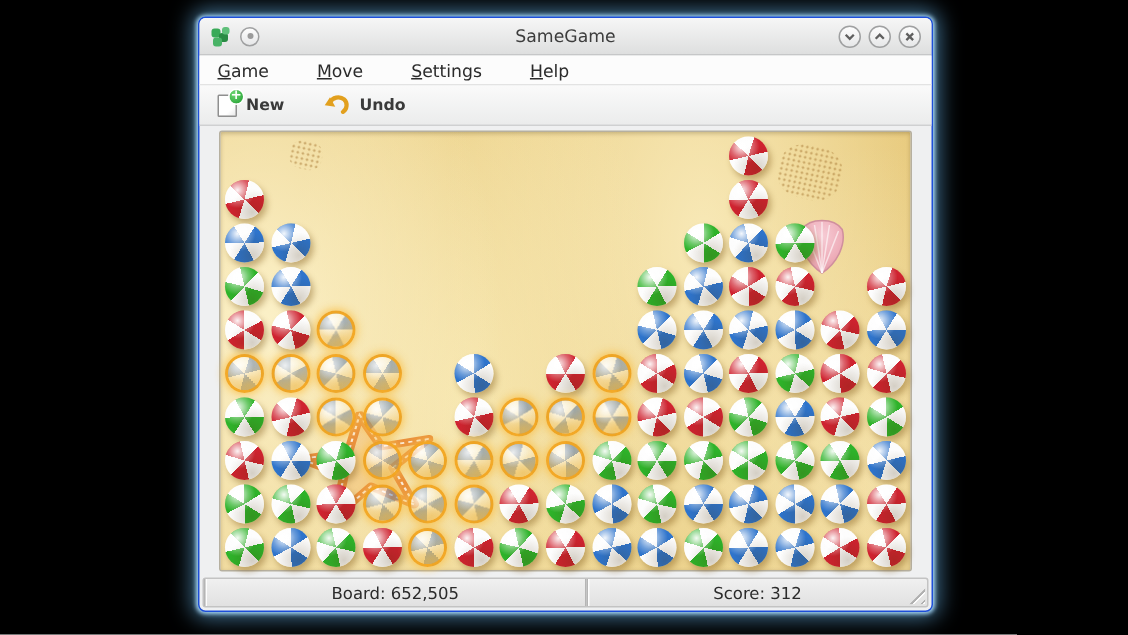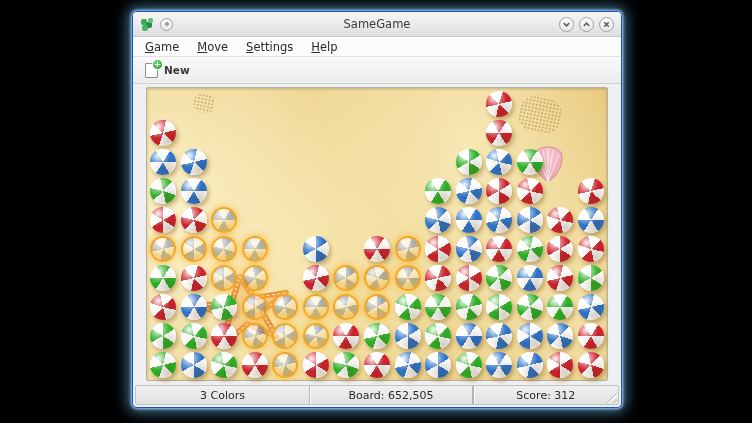--- a/index.html
+++ b/index.html
@@ -39,21 +39,21 @@
   .circle-btn {
     width:15px; height:15px; border-radius:50%;
     border:1px solid #9fa0a1; background:linear-gradient(#fdfdfd,#e6e7e8);
     display:flex; align-items:center; justify-content:center;
   }
   .circle-btn.small { width:13px; height:13px; }
   .dot { width:4px; height:4px; border-radius:50%; background:#9b9b9b; }
   
   .menubar {
     flex:0 0 20px; background:#fcfcfc; border-bottom:1px solid #e3e3e3;
-    display:flex; align-items:center; padding:0 4px; gap:2px;
+    display:flex; align-items:center; padding:0 4px; gap:16px;
   }
   .menu-item {
     font-size:11.5px; color:#2b2b2b; padding:2px 8px; border-radius:2px; cursor:default;
   }
   .menu-item u { text-decoration:underline; }
   
   .toolbar {
     flex:0 0 27px; background:linear-gradient(#fafafa,#ebecec);
     border-bottom:1px solid #cfd0d1;
     display:flex; align-items:center; padding:0 6px; gap:14px;
@@ -183,20 +183,27 @@
     <div class="menu-item accel"><u>S</u>ettings</div>
     <div class="menu-item accel"><u>H</u>elp</div>
   </div>
 
   <div class="toolbar">
     <div class="tool-btn">
       <span class="icon-new">
           <span class="plus">+</span>
         </span>
       <span>New</span>
+    </div>
+    <div class="tool-btn">
+      <svg width="18" height="16" viewBox="0 0 18 16">
+        <path d="M4 6.5 C5.5 2.8 10.5 1.8 13.4 4.3 C16 6.6 15.4 10.8 12.6 12.6" fill="none" stroke="#e2a01e" stroke-width="2.8" stroke-linecap="round"></path>
+        <polygon points="0.5,8.2 7.5,9.2 4,2.8" fill="#e2a01e"></polygon>
+      </svg>
+      <span>Undo</span>
     </div>
   </div>
 
   <div class="board-frame">
 
     <svg class="deco" style="left:52px; top:186px; width:92px; height:72px; transform:rotate(-9deg);" viewBox="0 0 100 100" preserveAspectRatio="none">
       <path d="M50 3 L62 35 L97 35 L68 56 L79 93 L50 70 L21 93 L32 56 L3 35 L38 35 Z" fill="rgba(243,150,50,.30)" stroke="#e8822a" stroke-width="7" stroke-linejoin="round" opacity=".85"></path>
       <path d="M50 3 L62 35 L97 35 L68 56 L79 93 L50 70 L21 93 L32 56 L3 35 L38 35 Z" fill="none" stroke="rgba(255,255,255,.85)" stroke-width="1.6" stroke-dasharray="3 3"></path>
     </svg>
     <svg class="deco" style="left:383px; top:56px; width:36px; height:40px;" viewBox="0 0 34 40">
@@ -558,21 +565,20 @@
         <div class="cell">
           <div class="ball red" style="--rot: 180deg;"></div>
         </div>
         <div class="cell">
           <div class="ball red" style="--rot: 225deg;"></div>
         </div>
       </div>
   </div>
 
   <div class="statusbar">
-    <div class="status-section" style="flex:1.2">3 Colors</div>
     <div class="status-sep"></div>
     <div class="status-section" style="flex:1.12">Board: 652,505</div>
     <div class="status-sep"></div>
     <div class="status-sep"></div>
     <div class="status-section" style="flex:1">Score: 312</div>
     <div class="resize-grip"></div>
   </div>
 
 </div>
 

